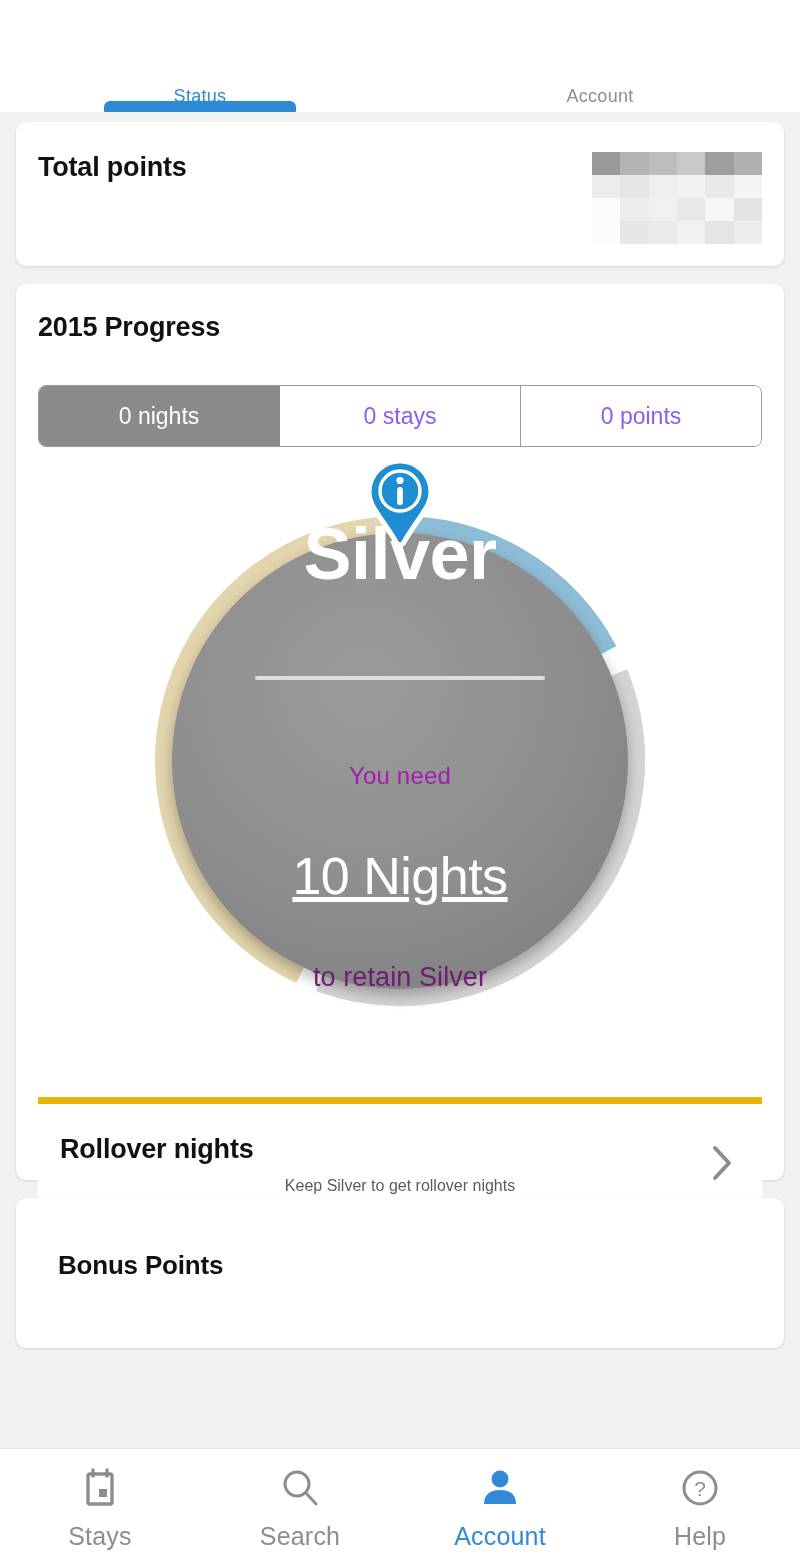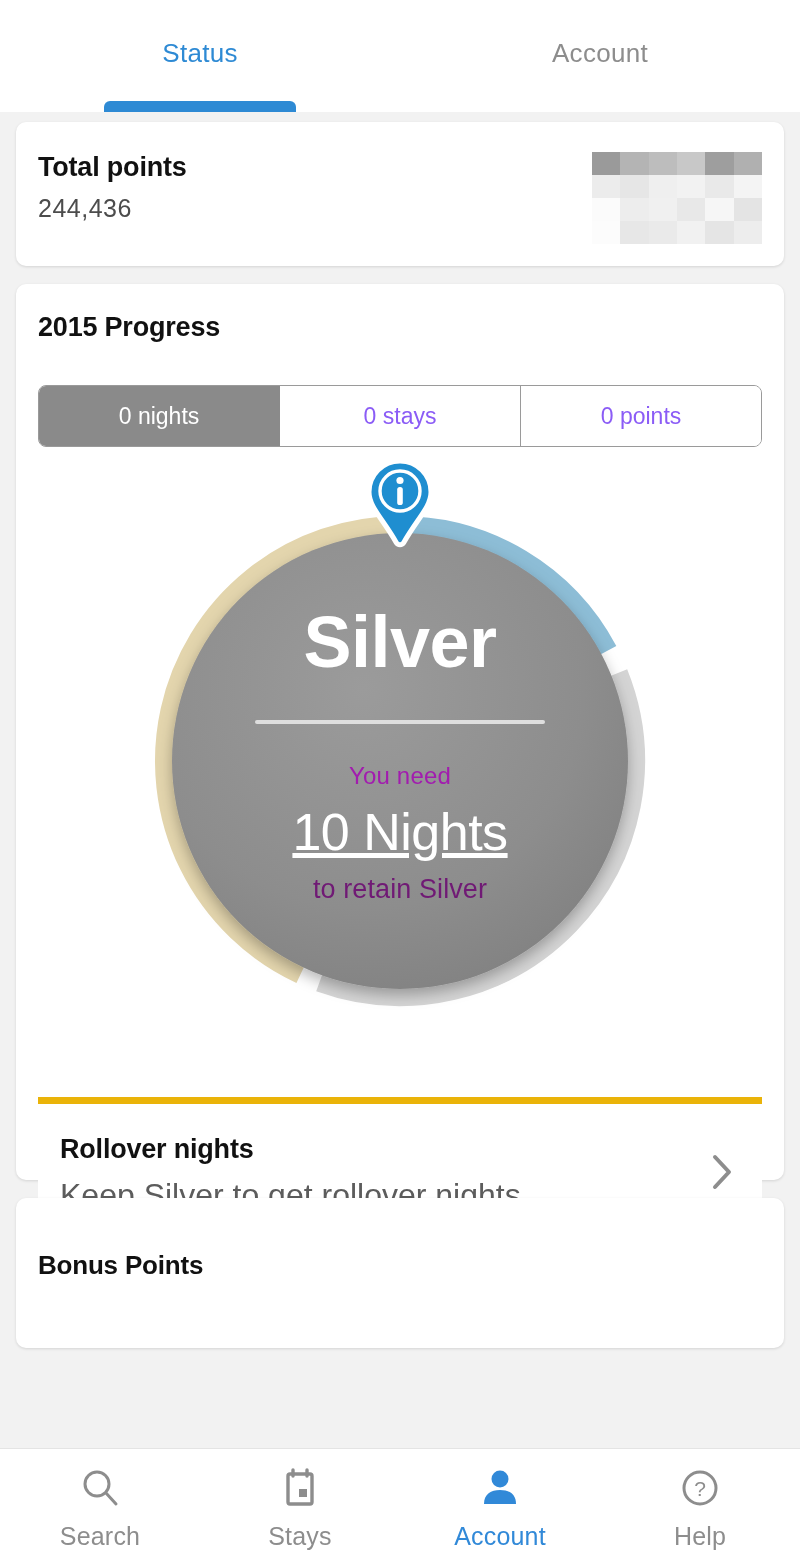--- a/index.html
+++ b/index.html
@@ -32,23 +32,24 @@
   .tab {
     flex: 1;
     display: flex;
     align-items: flex-start;
     justify-content: center;
     padding-top: 38px;
     position: relative;
     cursor: pointer;
   }
   .tab-label {
-    font-size: 26px;
+    font-size: 18px;
     letter-spacing: 0.3px;
     color: #8d8d8d;
+    margin-top: 48px;
   }
   .tab.active .tab-label { color: #2e8ad4; }
   .tab-indicator {
     position: absolute;
     bottom: 0;
     left: 50%;
     transform: translateX(-50%);
     width: 192px;
     height: 11px;
     background: #2e8ad4;
@@ -161,20 +162,21 @@
     left: 50%;
     top: 46px;
     transform: translateX(-50%);
     width: 520px;
     height: 520px;
     display: flex;
     flex-direction: column;
     align-items: center;
     justify-content: center;
     pointer-events: none;
+    gap: 44px;
   }
   .tier-name {
     font-size: 72px;
     font-weight: bold;
     color: #ffffff;
     letter-spacing: -0.5px;
     line-height: 1;
     margin-top: -16px;
   }
   .tier-divider {
@@ -225,42 +227,44 @@
     background: #ffffff;
   }
   .rollover-title {
     font-size: 27px;
     font-weight: bold;
     color: #111111;
     letter-spacing: -0.2px;
   }
   .rollover-sub {
     margin-top: 12px;
-    font-size: 32px;
+    font-size: 16px;
     color: #5c5c5c;
+    text-align: center;
   }
   .chevron {
     position: absolute;
     right: 28px;
     top: 50%;
     transform: translateY(-50%);
   }
 
   
   .card-bonus {
     margin-top: 18px;
     height: 150px;
     padding: 52px 22px 0 22px;
     overflow: hidden;
   }
   .bonus-title {
     font-size: 26px;
     font-weight: bold;
     color: #111111;
     letter-spacing: -0.2px;
+    margin-left: 20px;
   }
 
   
   .bottomnav {
     position: absolute;
     left: 0; bottom: 0;
     width: 800px;
     height: 119px;
     background: #ffffff;
     border-top: 1px solid #e4e4e4;
@@ -296,21 +300,20 @@
     </div>
     <div class="tab">
       <span class="tab-label">Account</span>
     </div>
   </div>
 
   <div class="content">
 
     <div class="card card-points">
       <div class="points-title">Total points</div>
-      <div class="points-value">244,436</div>
       <div class="redacted">
         <i style="background:#9a9a9a"></i>
           <i style="background:#b4b4b4"></i>
           <i style="background:#bdbdbd"></i>
           <i style="background:#c8c8c8"></i>
           <i style="background:#9e9e9e"></i>
           <i style="background:#b0b0b0"></i>
         <i style="background:#ececec"></i>
           <i style="background:#e6e6e6"></i>
           <i style="background:#efefef"></i>
@@ -400,37 +403,37 @@
       <div class="bonus-title">Bonus Points</div>
     </div>
 
   </div>
 
   <div class="bottomnav">
 
     <div class="navitem">
       <span class="nav-icon">
         <svg width="44" height="44" viewBox="0 0 44 44">
-          <circle cx="19" cy="18" r="12" fill="none" stroke="#8d8d8d" stroke-width="3"></circle>
-          <line x1="28" y1="27" x2="38" y2="38" stroke="#8d8d8d" stroke-width="3" stroke-linecap="round"></line>
-        </svg>
-      </span>
-      <span class="nav-label">Search</span>
-    </div>
-
-    <div class="navitem">
-      <span class="nav-icon">
-        <svg width="44" height="44" viewBox="0 0 44 44">
           <rect x="10" y="8" width="24" height="30" rx="2" fill="none" stroke="#8d8d8d" stroke-width="3.4"></rect>
           <line x1="15" y1="4" x2="15" y2="10" stroke="#8d8d8d" stroke-width="3.4" stroke-linecap="round"></line>
           <line x1="29" y1="4" x2="29" y2="10" stroke="#8d8d8d" stroke-width="3.4" stroke-linecap="round"></line>
           <rect x="21" y="23" width="8" height="8" fill="#8d8d8d"></rect>
         </svg>
       </span>
       <span class="nav-label">Stays</span>
+    </div>
+
+    <div class="navitem">
+      <span class="nav-icon">
+        <svg width="44" height="44" viewBox="0 0 44 44">
+          <circle cx="19" cy="18" r="12" fill="none" stroke="#8d8d8d" stroke-width="3"></circle>
+          <line x1="28" y1="27" x2="38" y2="38" stroke="#8d8d8d" stroke-width="3" stroke-linecap="round"></line>
+        </svg>
+      </span>
+      <span class="nav-label">Search</span>
     </div>
 
     <div class="navitem active">
       <span class="nav-icon">
         <svg width="44" height="44" viewBox="0 0 44 44">
           <circle cx="22" cy="13" r="8.5" fill="#3189d8"></circle>
           <path d="M6 38 C6 28 13 24 22 24 C31 24 38 28 38 38 Z" fill="#3189d8"></path>
         </svg>
       </span>
       <span class="nav-label">Account</span>

